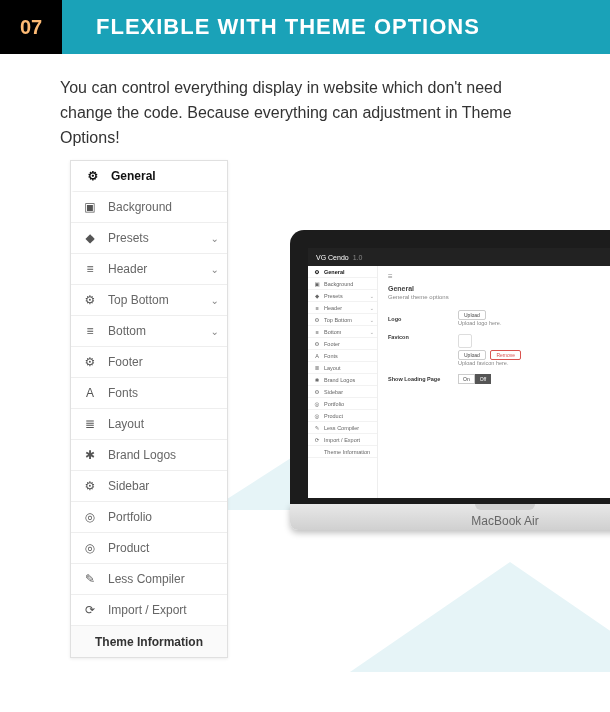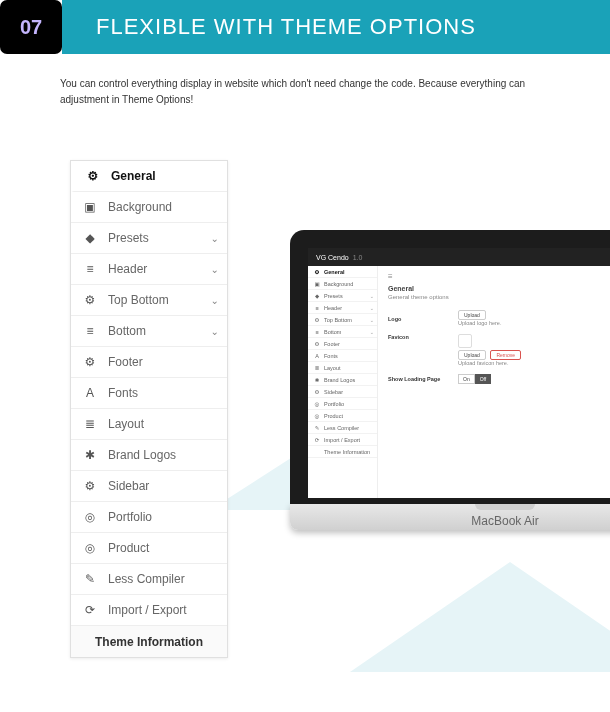--- a/index.html
+++ b/index.html
@@ -1,23 +1,23 @@
 <!DOCTYPE html>
 <html><head>
 <meta charset="utf-8">
 <style>
   * { box-sizing: border-box; margin: 0; padding: 0; }
   body { font-family: Arial, Helvetica, sans-serif; background: #fff; width: 610px; height: 712px; overflow: hidden; position: relative; }
 
   
   .topbar { display: flex; height: 54px; }
-  .num-box { width: 62px; background: #000; color: #c4b5fd; display: flex; align-items: center; justify-content: center; font-size: 20px; font-weight: 700; border-radius: 7px; }
-  .title-box { flex: 1; background: #1aa2b8; color: #fff; display: flex; align-items: center; padding-left: 34px; font-size: 22px; font-weight: 400; letter-spacing: 1px; }
-
-  .desc { padding: 22px 60px 0 60px; font-size: 10px; color: #333; line-height: 1.55; }
+  .num-box { width: 62px; background: #000; color: #fdba74; display: flex; align-items: center; justify-content: center; font-size: 20px; font-weight: 700; }
+  .title-box { flex: 1; background: #1aa2b8; color: #fff; display: flex; align-items: center; padding-left: 34px; font-size: 22px; font-weight: 700; letter-spacing: 1px; }
+
+  .desc { padding: 22px 60px 0 60px; font-size: 16px; color: #333; line-height: 1.55; }
 
   
   .panel-wrap { position: absolute; left: 70px; top: 160px; width: 158px; background: #fff; border: 1px solid #e0e0e0; box-shadow: 0 1px 3px rgba(0,0,0,0.08); }
   .panel-item { display: flex; align-items: center; height: 31px; padding: 0 10px; border-bottom: 1px solid #eee; font-size: 12px; color: #666; cursor: pointer; position: relative; }
   .panel-item:last-child { border-bottom: none; }
   .panel-item.active { background: #fff; font-weight: 700; color: #111; border-left: 3px solid transparent; }
   .panel-item .ico { width: 18px; display: inline-flex; justify-content: center; margin-right: 9px; color: #555; }
   .panel-item.active .ico { color: #111; }
   .panel-item .chev { position: absolute; right: 8px; color: #888; font-size: 10px; }
   .panel-item.info { justify-content: center; font-weight: 700; color: #333; background: #fafafa; }

